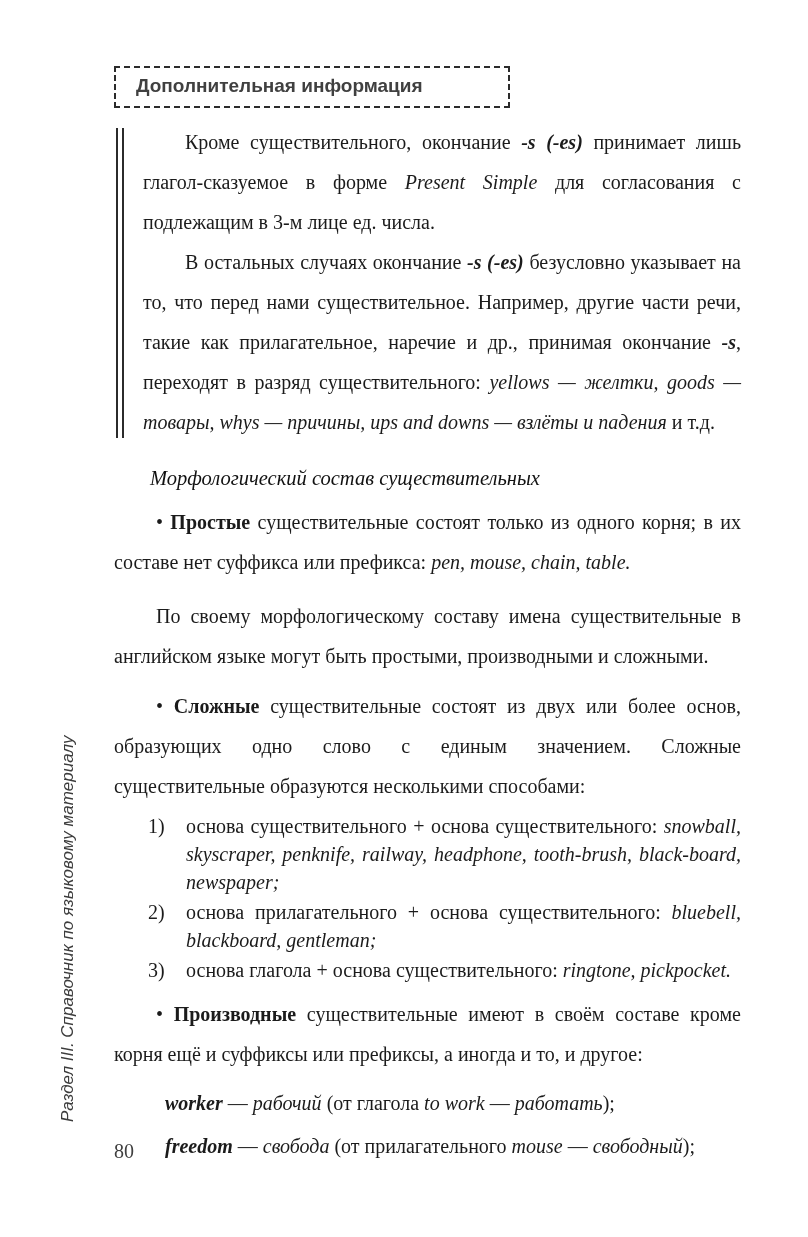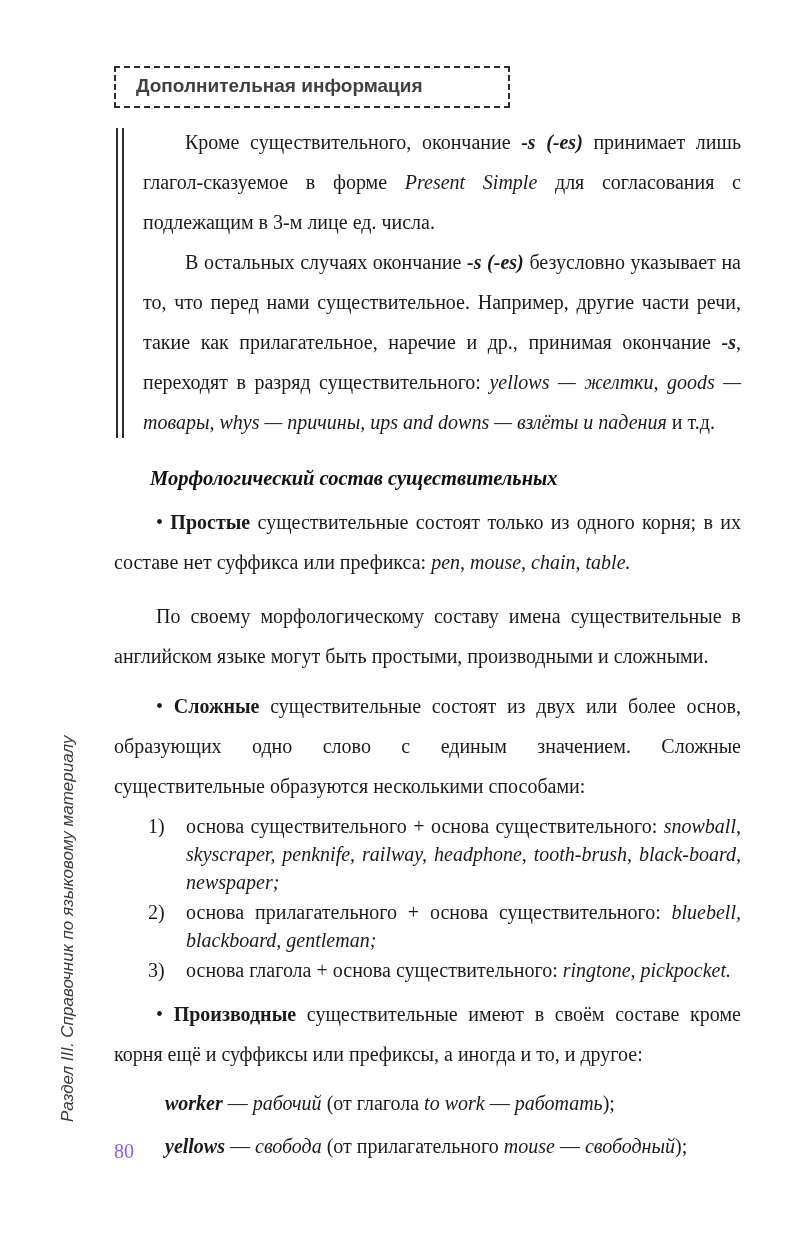--- a/index.html
+++ b/index.html
@@ -55,21 +55,21 @@
     font-size:20px;
     line-height:40px;
     text-align:justify;
   }
   .indent { text-indent:42px; }
 
   .section-heading {
     margin:22px 0 0 36px;
     font-size:20.5px;
     line-height:28px;
-    font-weight:bold;
+    font-weight:normal;
     font-style:italic;
     color:#111;
   }
   .intro-para   { margin-top:14px; }
   .bullet-para  { margin-top:10px; }
 
   .numbered-list { margin:6px 0 0 34px; }
   .num-item {
     display:flex;
     margin-top:2px;
@@ -98,21 +98,21 @@
     font-family:"Liberation Sans", sans-serif;
     font-style:italic;
     font-size:17px;
     color:#3c3c3c;
   }
 
   .page-number {
     position:absolute;
     left:114px; top:1140px;
     font-size:20px;
-    color:#8b5cf6;
+    color:#404040;
     text-align:center;
   }
 </style>
 </head>
 <body>
 
 <div class="page">
 
   <div class="sidebar-text">Раздел III. Справочник по языковому материалу</div>
 
@@ -147,20 +147,20 @@
       <div class="num-item">
         <span class="num-marker">3)</span>
         <span class="num-body"><span>основа глагола + основа существительного: </span><span class="i">ringtone, pickpocket.</span></span>
       </div>
     </div>
 
     <p class="para indent bullet-para"><span>•  </span><span class="b">Производные</span><span> существительные имеют в своём составе кроме корня ещё и суффиксы или префиксы, а иногда и то, и другое:</span></p>
 
     <div class="examples">
       <p class="example-line"><span class="bi">worker</span><span> — </span><span class="i">рабочий</span><span> (от глагола </span><span class="i">to work</span><span> — </span><span class="i">работать</span><span>);</span></p>
-      <p class="example-line"><span class="bi">yellows</span><span> — </span><span class="i">свобода</span><span> (от прилагательного </span><span class="i">mouse</span><span> — </span><span class="i">свободный</span><span>);</span></p>
+      <p class="example-line"><span class="bi">freedom</span><span> — </span><span class="i">свобода</span><span> (от прилагательного </span><span class="i">mouse</span><span> — </span><span class="i">свободный</span><span>);</span></p>
     </div>
 
   </div>
 
   <div class="page-number">80</div>
 
 </div>
 
 </body></html>

